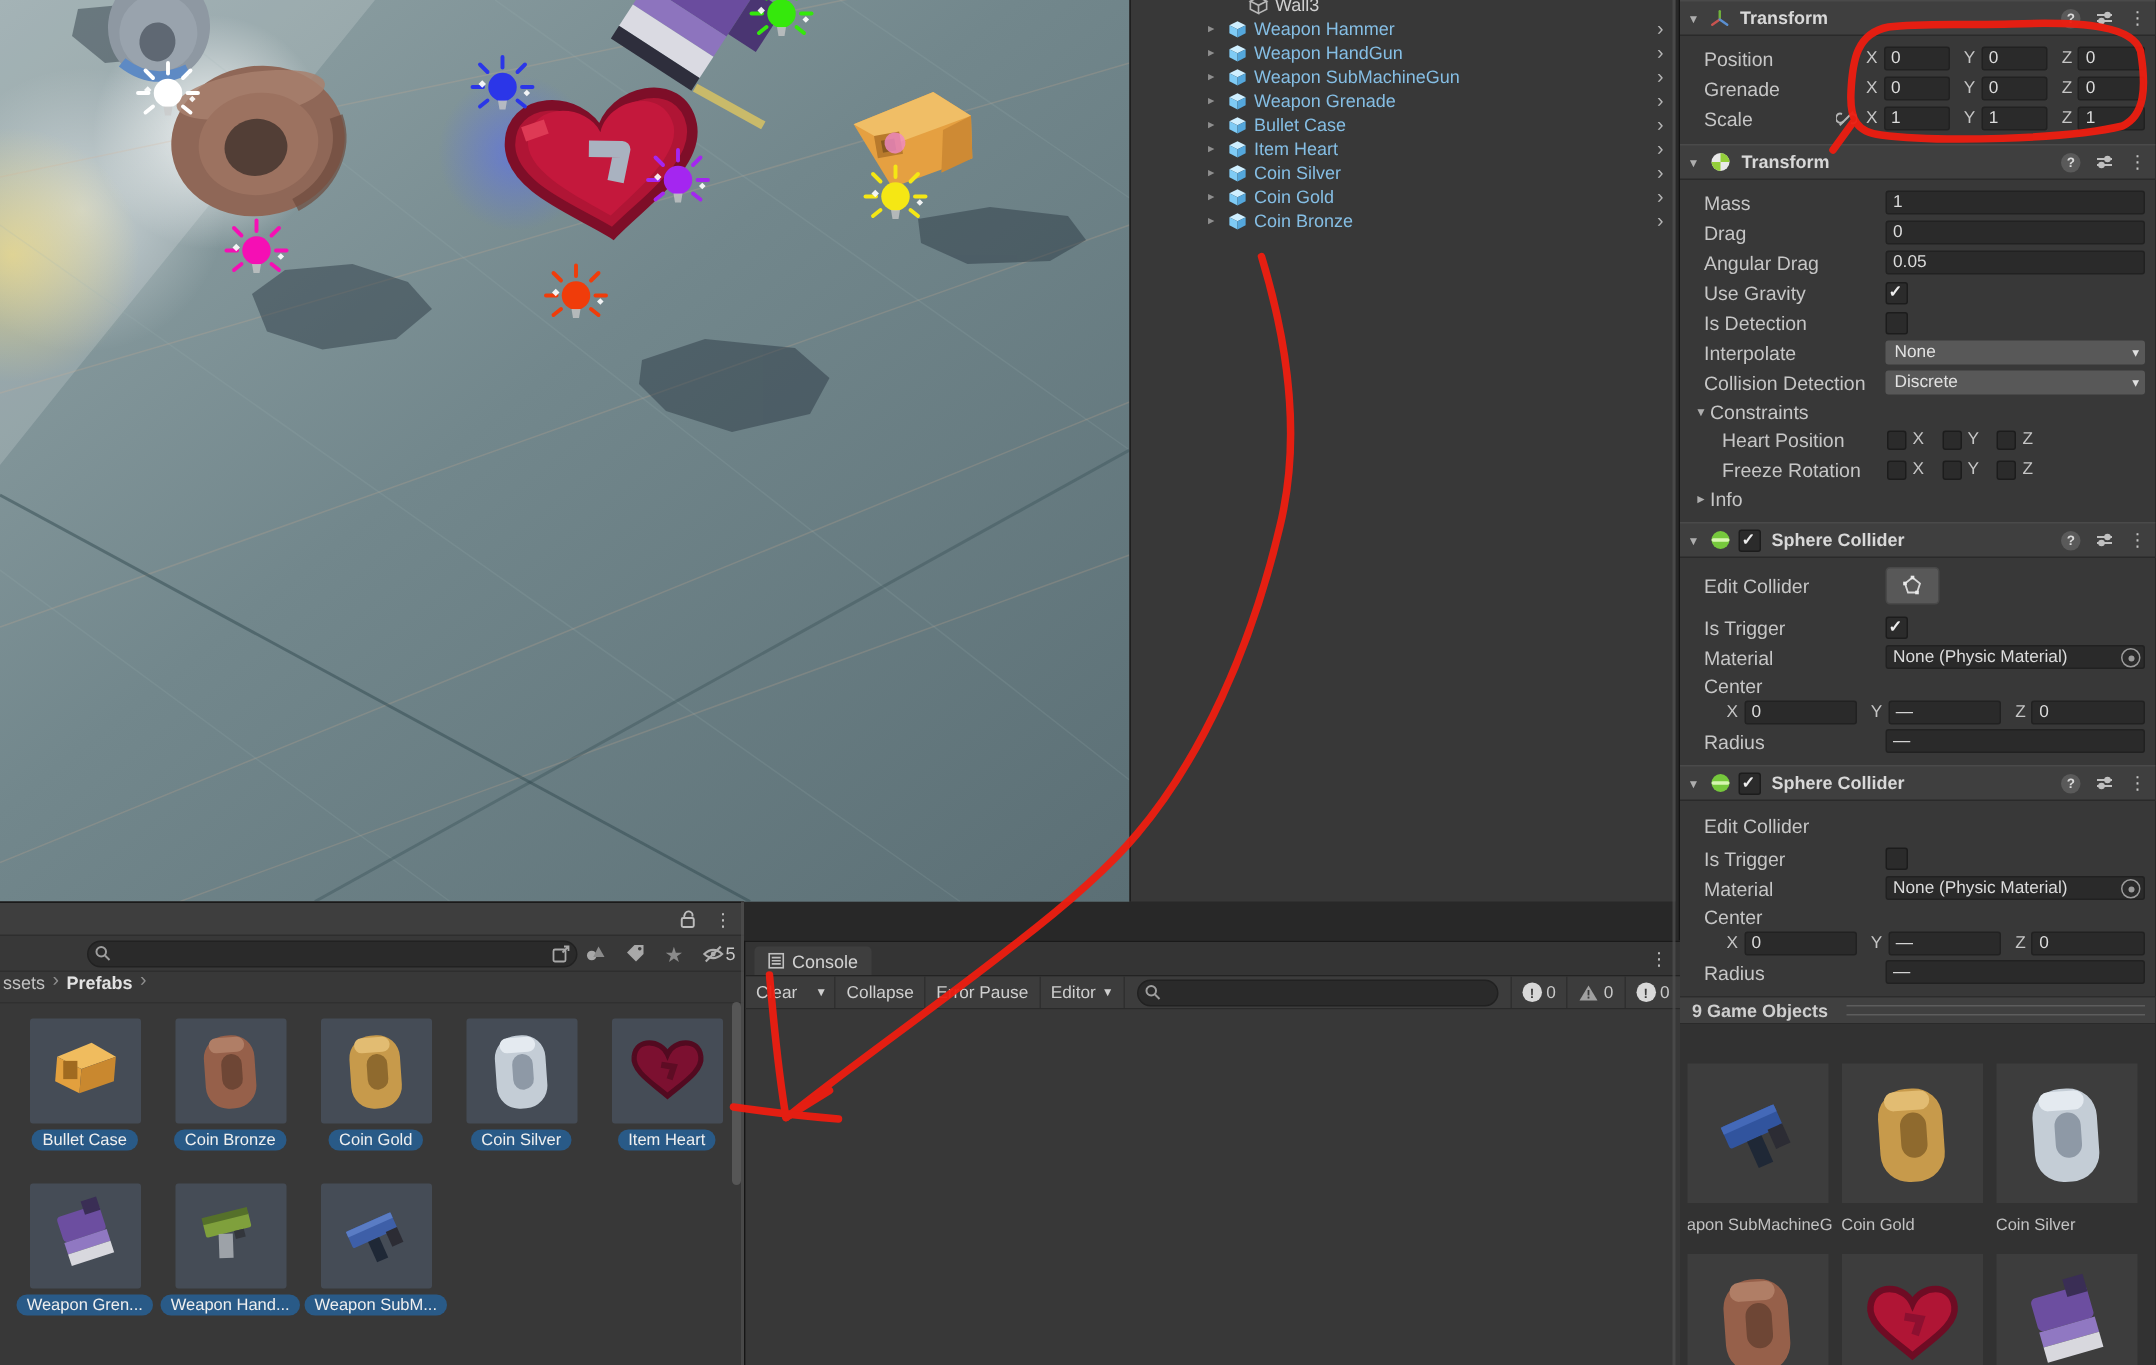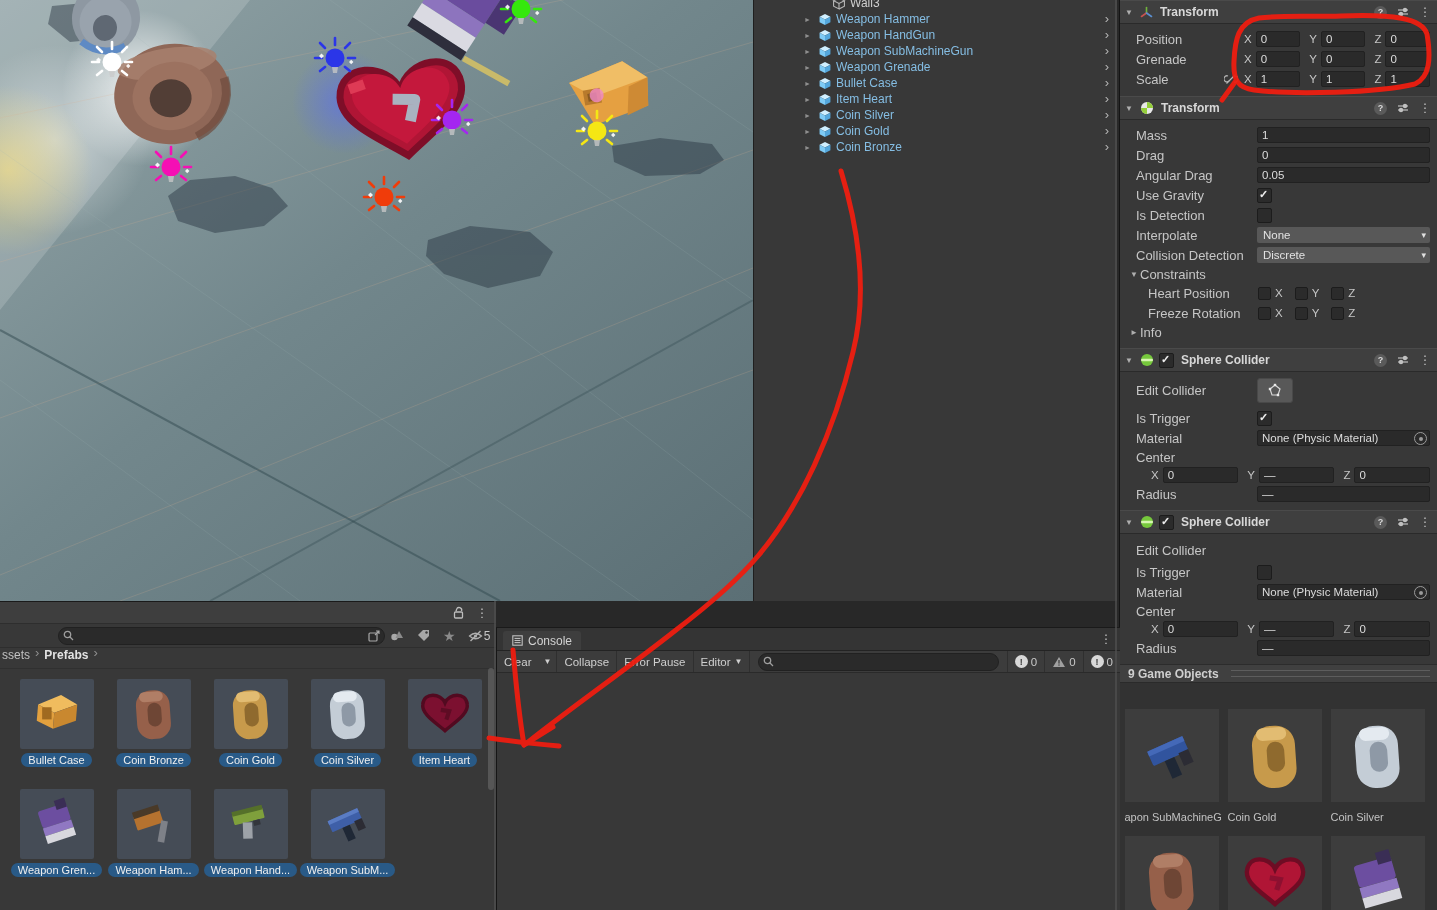--- a/index.html
+++ b/index.html
@@ -792,32 +792,20 @@
                 <rect x="9" y="26" width="22" height="6" fill="#d8d8de"></rect>
                 <rect x="23" y="3" width="8" height="7" fill="#3a2e55"></rect>
               </g>
             </svg>
           </div>
         <div class="plabel">Weapon Gren...</div>
       </div>
       <div class="pcell">
         <div class="pthumb">
           <svg width="56" height="54" viewBox="0 0 40 40">
-              <g transform="rotate(-18 20 20)">
-                <rect x="7" y="10" width="20" height="11" rx="1" fill="#b5722f"></rect>
-                <rect x="7" y="7" width="20" height="5" fill="#4a3a28"></rect>
-                <rect x="22" y="19" width="5" height="16" fill="#7e8188" transform="rotate(28 24 27)"></rect>
-              </g>
-            </svg>
-          </div>
-        <div class="plabel">Weapon Ham...</div>
-      </div>
-      <div class="pcell">
-        <div class="pthumb">
-          <svg width="56" height="54" viewBox="0 0 40 40">
               <g transform="rotate(-14 20 20)">
                 <rect x="8" y="10" width="23" height="8" rx="1" fill="#7fa03c"></rect>
                 <rect x="8" y="8" width="23" height="3.5" fill="#55702a"></rect>
                 <rect x="13" y="18" width="7" height="12" fill="#9da2a8" transform="rotate(12 16 24)"></rect>
                 <rect x="22" y="18" width="5" height="4" fill="#33363c"></rect>
               </g>
             </svg>
           </div>
         <div class="plabel">Weapon Hand...</div>
       </div>

